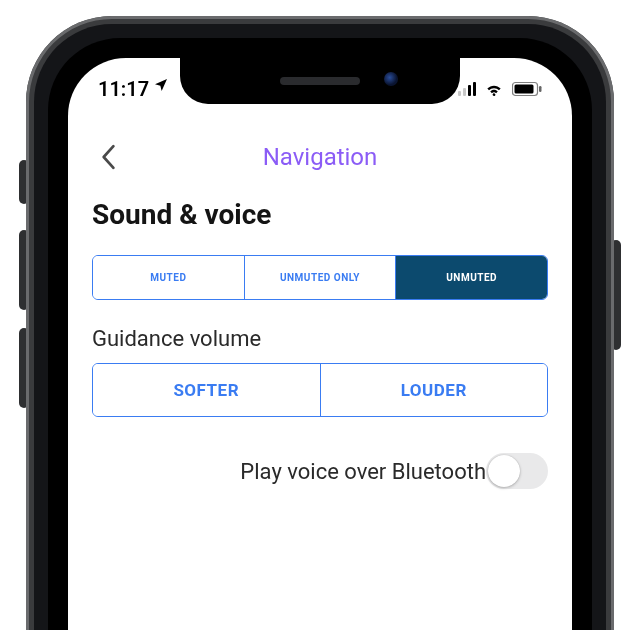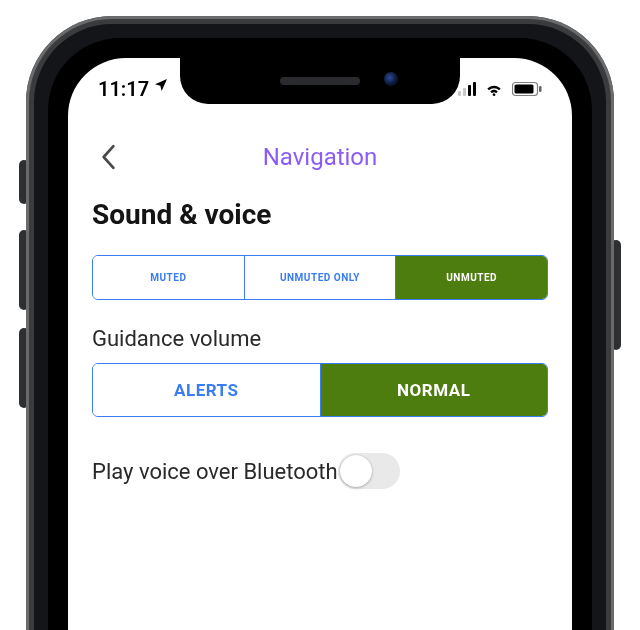--- a/index.html
+++ b/index.html
@@ -170,29 +170,29 @@
     font-size: 10px;
     font-weight: 700;
     letter-spacing: 0.5px;
     color: #3a7cf2;
     background: #fff;
     border-right: 1.5px solid #3a7cf2;
     cursor: pointer;
   }
   .seg-item:last-child { border-right: none; }
   .seg-item.selected {
-    background: #4d7c0f;
+    background: #0c4a6e;
     color: #fff;
   }
   .seg2 .seg-item { font-size: 17px; }
 
   .row {
     display: flex;
     align-items: center;
-    justify-content: flex-start;
+    justify-content: flex-end;
     padding: 10px 0 0 0;
   }
   .row-label {
     font-size: 22px;
     color: #2a2a2a;
   }
   .toggle {
     width: 62px; height: 36px;
     background: #e9e9ea;
     border-radius: 18px;
@@ -272,22 +272,22 @@
             <div class="section-title">Sound &amp; voice</div>
 
             <div class="seg">
               <div class="seg-item">MUTED</div>
               <div class="seg-item">UNMUTED ONLY</div>
               <div class="seg-item selected">UNMUTED</div>
             </div>
 
             <div class="field-label">Guidance volume</div>
             <div class="seg seg2">
-              <div class="seg-item">ALERTS</div>
-              <div class="seg-item selected">NORMAL</div>
+              <div class="seg-item">SOFTER</div>
+              <div class="seg-item">LOUDER</div>
             </div>
 
             <div class="row">
               <div class="row-label">Play voice over Bluetooth</div>
               <div class="toggle">
                 <div class="toggle-knob"></div>
               </div>
             </div>
           </div>
 

